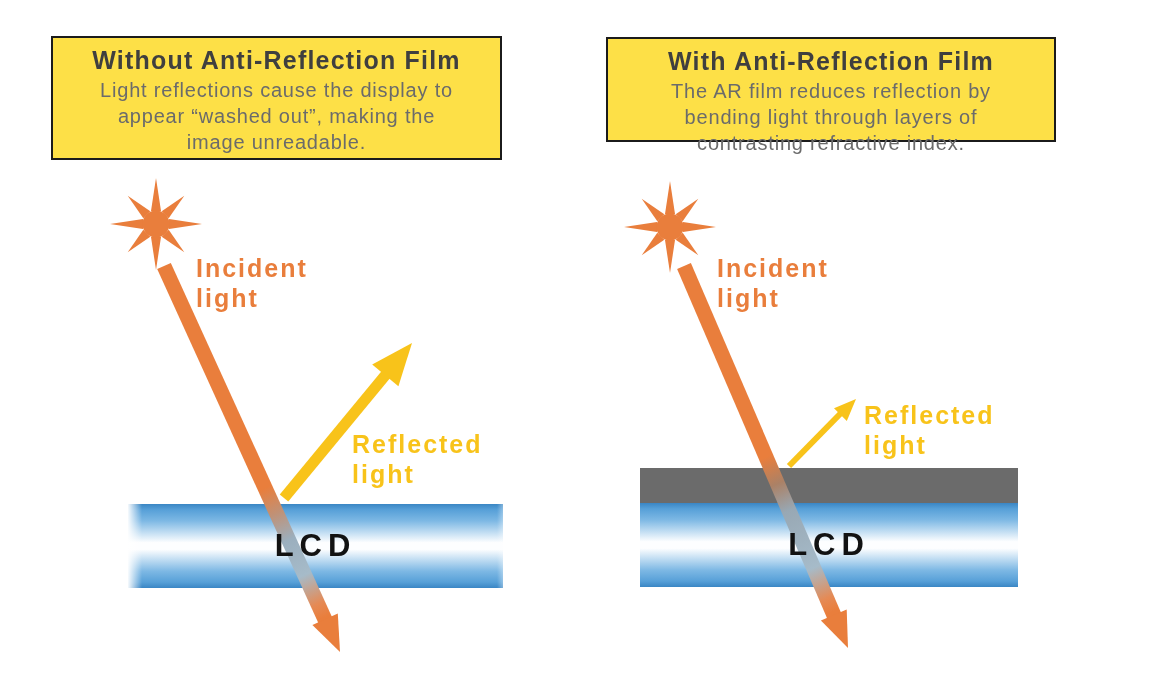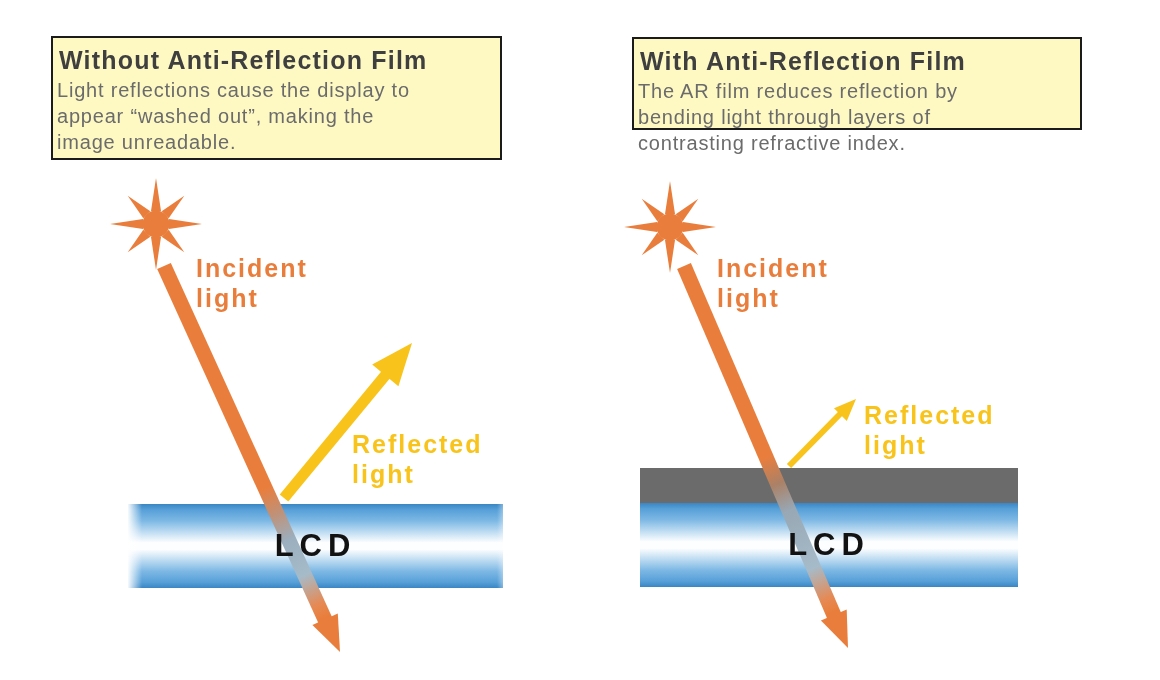--- a/index.html
+++ b/index.html
@@ -3,25 +3,25 @@
 <meta charset="utf-8">
 <style>
   html,body { margin:0; padding:0; background:#ffffff; }
   .canvas {
     position:relative; width:1160px; height:680px; background:#ffffff;
     font-family:"Liberation Sans", sans-serif; overflow:hidden;
   }
 
   
   .info-box {
-    position:absolute; border:2px solid #1b1b1b; background:#fef9c3;
-    text-align:left; z-index:4; box-sizing:border-box;
+    position:absolute; border:2px solid #1b1b1b; background:#fde047;
+    text-align:center; z-index:4; box-sizing:border-box;
   }
   #box-left  { left:51px;  top:36px; width:451px; height:124px; }
-  #box-right { left:632px; top:37px; width:450px; height:93px; }
+  #box-right { left:606px; top:37px; width:450px; height:105px; }
   .info-box h2 {
     margin:8px 6px 0 6px; font-size:25px; font-weight:bold;
     color:#3f3f3f; letter-spacing:1.2px; line-height:29px;
   }
   .info-box p {
     margin:2px 4px 0 4px; font-size:20px; color:#6b6b6b;
     letter-spacing:0.8px; line-height:26px; white-space:pre-line;
   }
 
   

